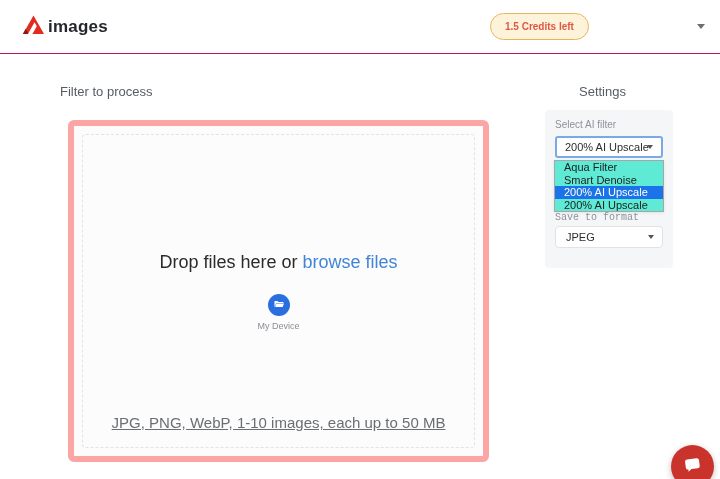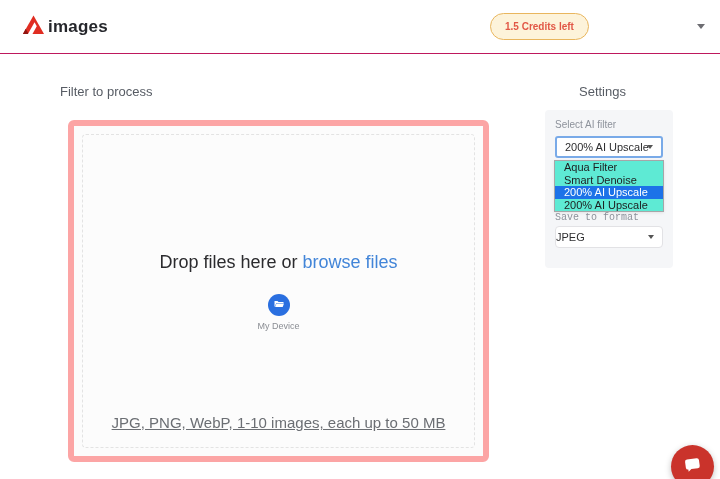--- a/index.html
+++ b/index.html
@@ -45,21 +45,21 @@
 
   
   .settings-panel { position:absolute; left:545px; top:110px; width:128px; height:158px;
     background:#f5f6f8; border-radius:4px; }
   .field-label { position:absolute; left:10px; font-size:10px; color:#8d929b; }
   .label-filter { top:9px; }
   .label-format { top:102px;font-family:Liberation Mono, monospace; }
   .select-box { position:absolute; left:10px; width:108px; height:22px; background:#fff;
     display:flex; align-items:center; cursor:pointer; font-size:11px; color:#2e2e30; }
   .select-filter { top:26px; border:2px solid #79aae8; border-radius:3px; padding-left:8px; }
-  .select-format { top:116px; border:1px solid #e2e2e5; border-radius:4px; }
+  .select-format { top:116px; border:1px solid #e2e2e5; border-radius:4px; padding-left:10px; }
   .select-caret { position:absolute; right:8px; top:50%; margin-top:-2px; width:0; height:0;
     border-left:3.5px solid transparent; border-right:3.5px solid transparent;
     border-top:4.5px solid #555; }
   .options-list { position:absolute; left:9px; top:50px; width:110px; background:#5eead4;
     border:1px solid #a6a6a8; z-index:5; box-shadow:0 1px 3px rgba(0,0,0,0.08); }
   .option-item { height:12.5px; line-height:12.5px; padding-left:9px; font-size:11px;
     color:#1d1d1f; white-space:nowrap; overflow:hidden; cursor:pointer; }
   .option-item.selected { background:#1c72e8; color:#fff; }
 
   

